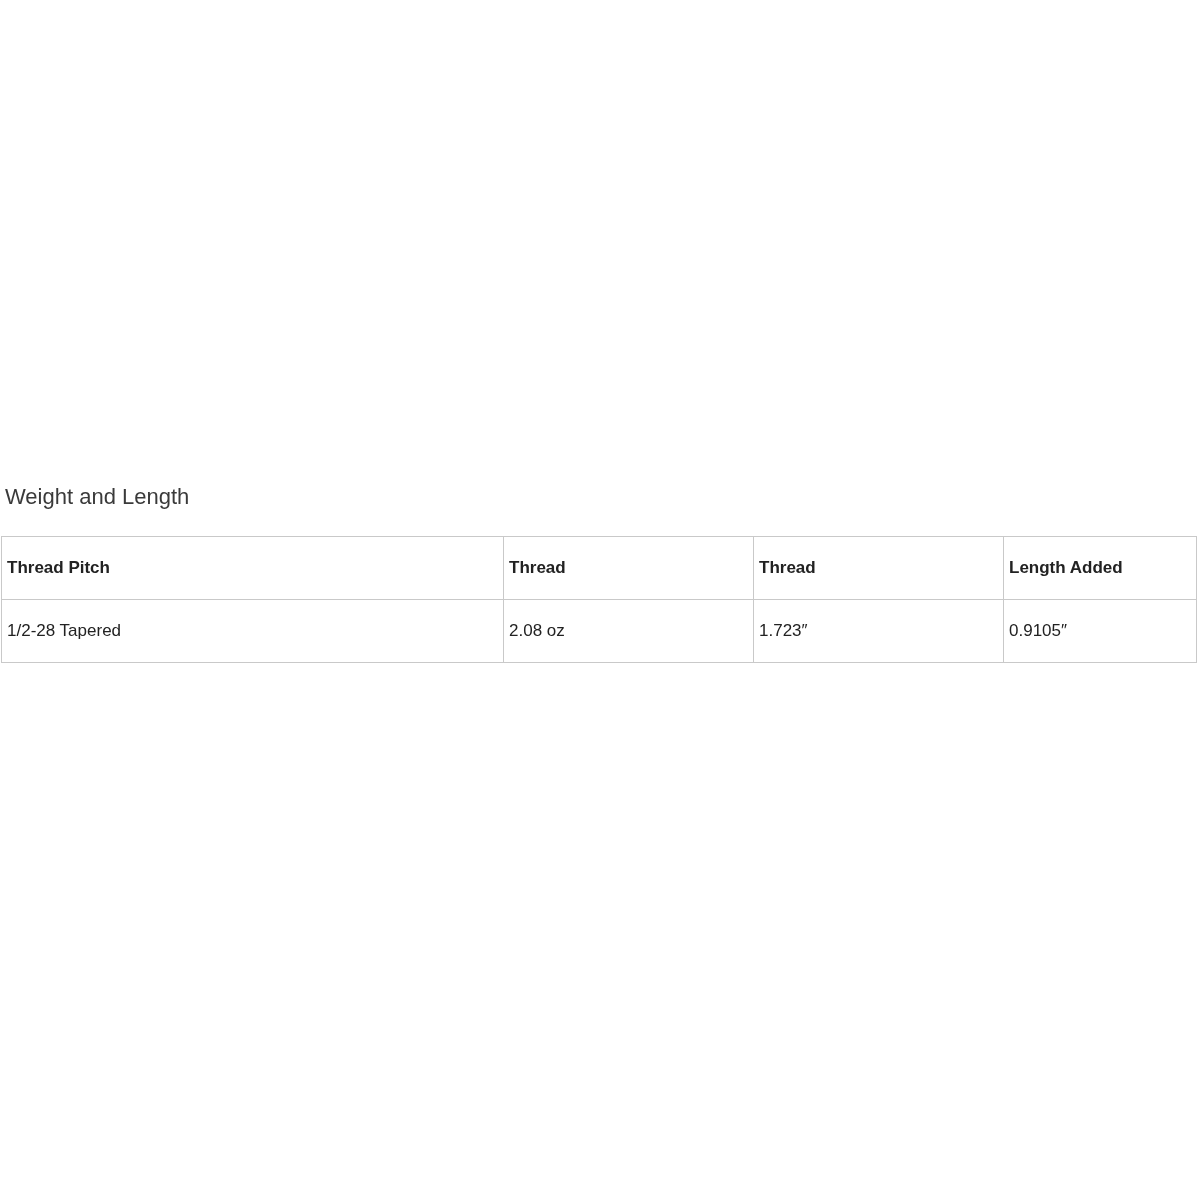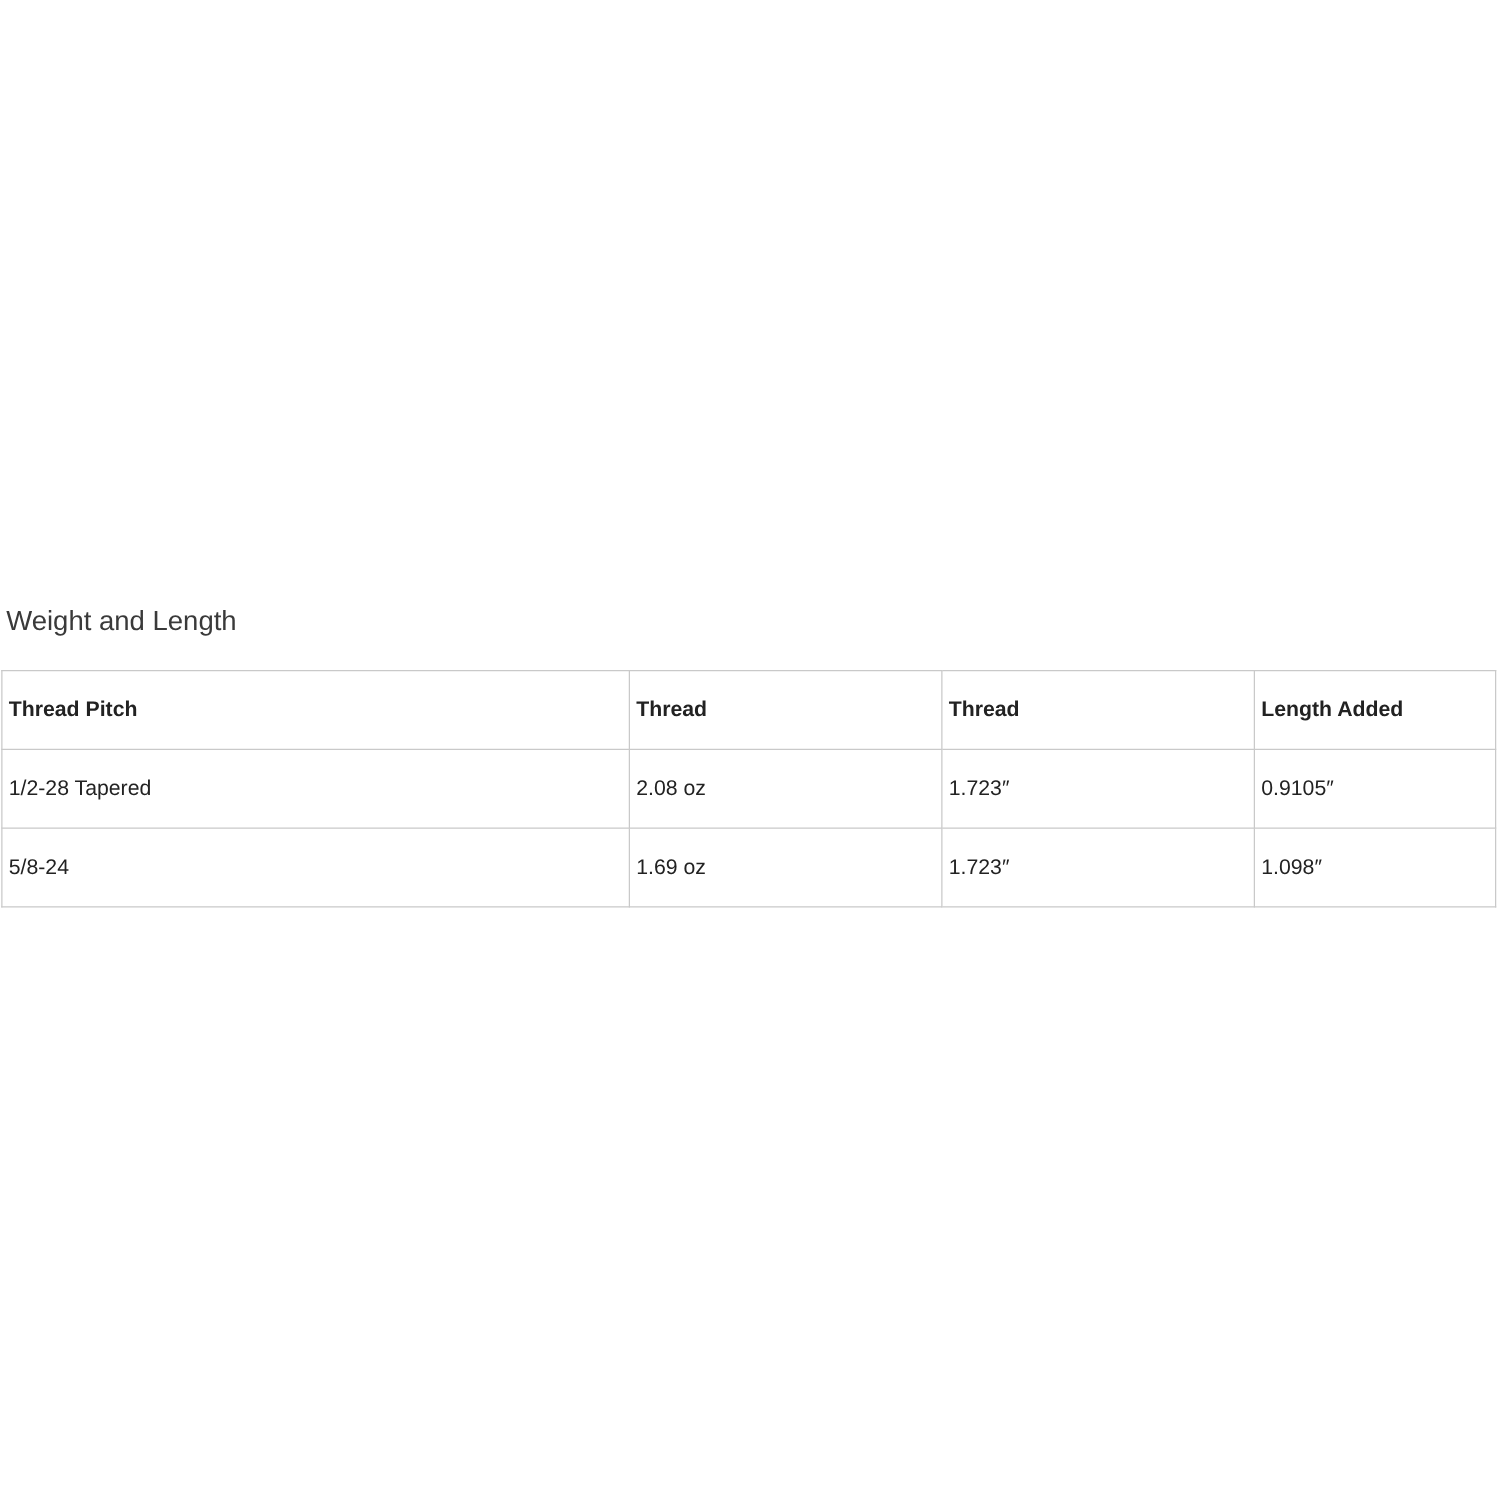--- a/index.html
+++ b/index.html
@@ -82,23 +82,17 @@
           <th>Length Added</th>
         </tr>
       </thead>
       <tbody>
         <tr>
           <td>1/2-28 Tapered</td>
           <td>2.08 oz</td>
           <td>1.723″</td>
           <td>0.9105″</td>
         </tr>
-        <tr>
-          <td>5/8-24</td>
-          <td>1.69 oz</td>
-          <td>1.723″</td>
-          <td>1.098″</td>
-        </tr>
       </tbody>
     </table>
 
   </div>
 </div>
 
 </body></html>

